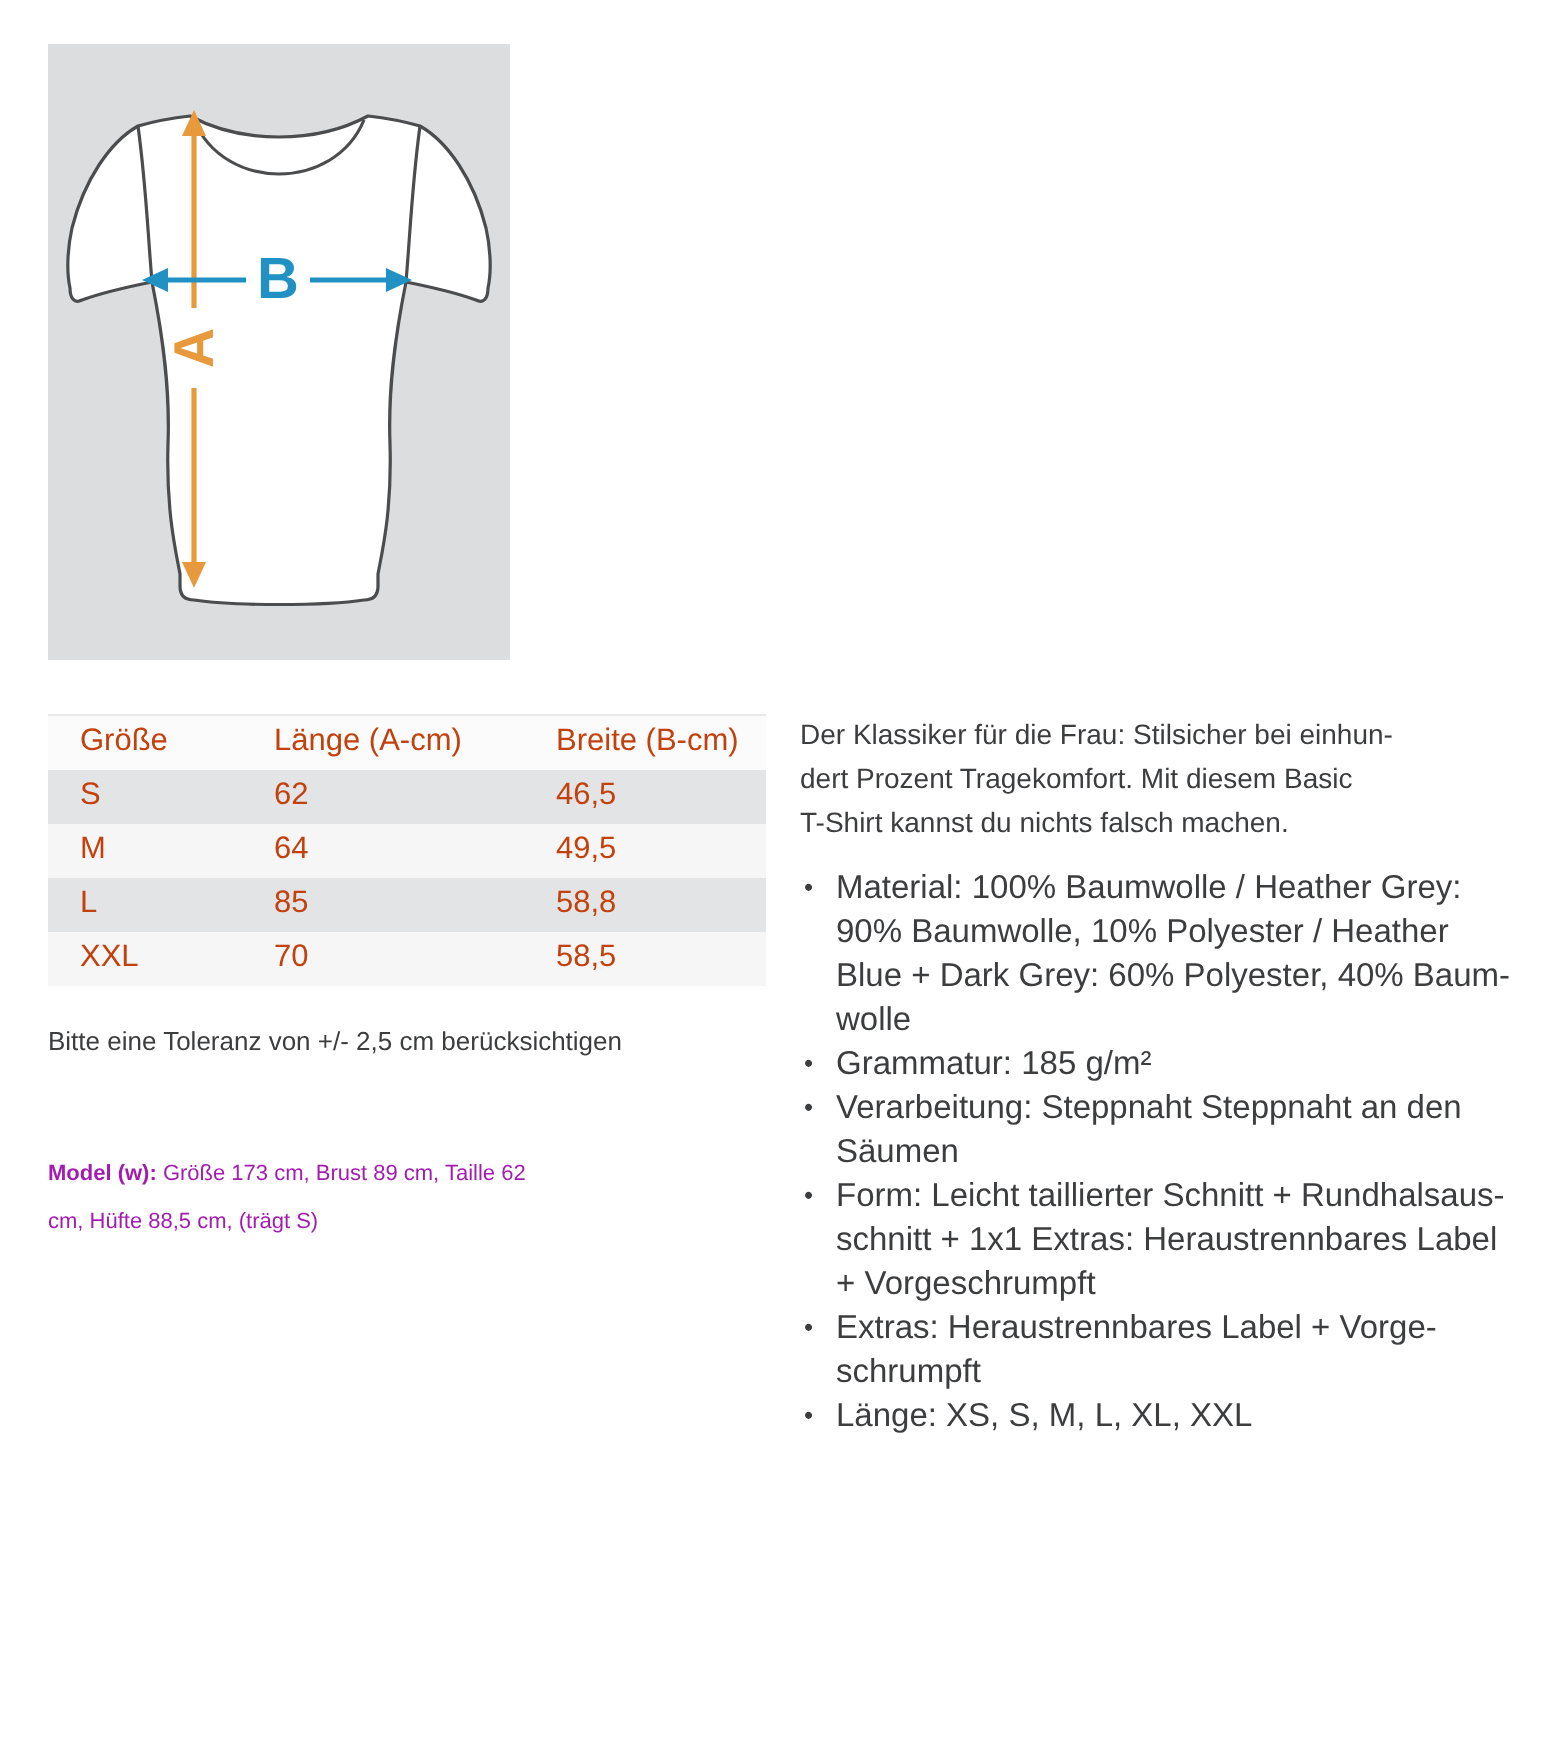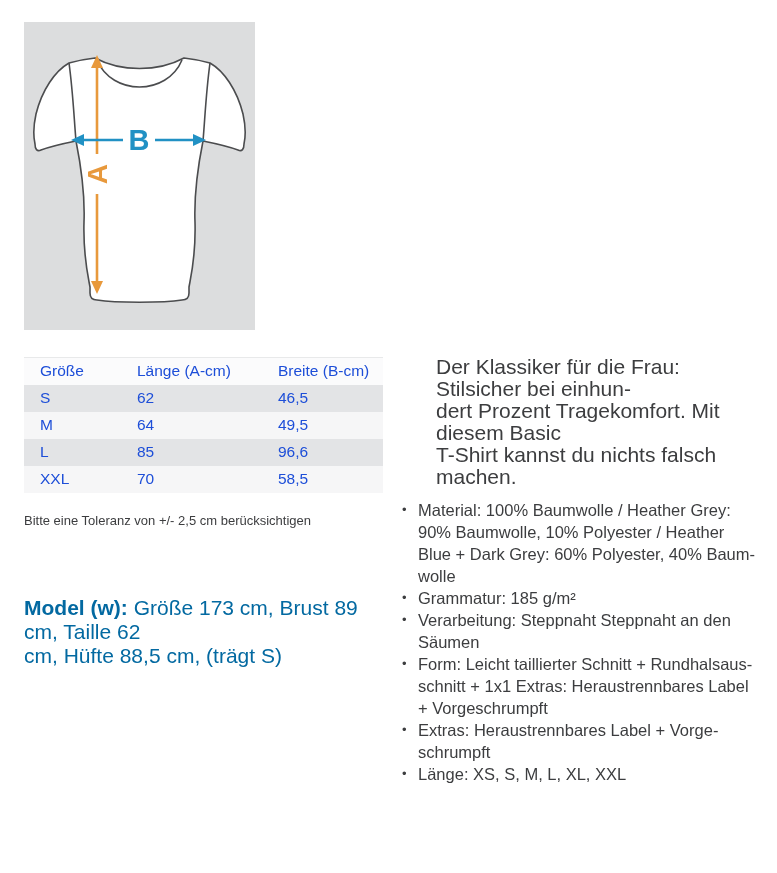--- a/index.html
+++ b/index.html
@@ -20,21 +20,21 @@
     margin-bottom: 27px;
   }
   .diagram-panel svg { display: block; }
 
   
   .size-table {
     width: 359px;
     border-collapse: collapse;
     table-layout: fixed;
     font-size: 15.5px;
-    color: #1d4ed8;
+    color: #c2410c;
     border-top: 1px solid #e8e9ea;
   }
   .size-table th, .size-table td {
     height: 27px;
     padding: 0 0 0 16px;
     text-align: left;
     font-weight: normal;
     vertical-align: middle;
     white-space: nowrap;
   }
@@ -45,36 +45,35 @@
   .col-len  { width: 141px; }
 
   .tolerance-note {
     margin-top: 17px;
     font-size: 13px;
     line-height: 22px;
     color: #3c3d3f;
     white-space: pre-line;
   }
   .model-info {
-    margin-top: 64px;
-    font-size: 21px;
+    margin-top: 43px;
+    font-size: 11px;
     line-height: 24px;
-    color: #0369a1;
+    color: #a21caf;
   }
   .model-info .bold { font-weight: bold; }
   .model-info .rest { white-space: pre-line; }
 
   
   .right-col { position: absolute; left: 400px; top: 356px; width: 365px; }
   .intro {
-    font-size: 21px;
+    font-size: 14px;
     line-height: 22px;
     white-space: pre-line;
     color: #3c3d3f;
-    margin-left: 36px;
   }
   .bullet-list { list-style: none; margin-top: 11px; }
   .bullet-list li {
     display: flex;
     font-size: 16.5px;
     line-height: 22px;
     color: #3c3d3f;
   }
   .bullet-list .dot {
     flex: 0 0 18px;
@@ -161,21 +160,21 @@
           <td>46,5</td>
         </tr>
         <tr>
           <td>M</td>
           <td>64</td>
           <td>49,5</td>
         </tr>
         <tr>
           <td>L</td>
           <td>85</td>
-          <td>96,6</td>
+          <td>58,8</td>
         </tr>
         <tr>
           <td>XXL</td>
           <td>70</td>
           <td>58,5</td>
         </tr>
       </tbody>
     </table>
 
     <p class="tolerance-note">Bitte eine Toleranz von +/- 2,5 cm berücksichtigen</p>

